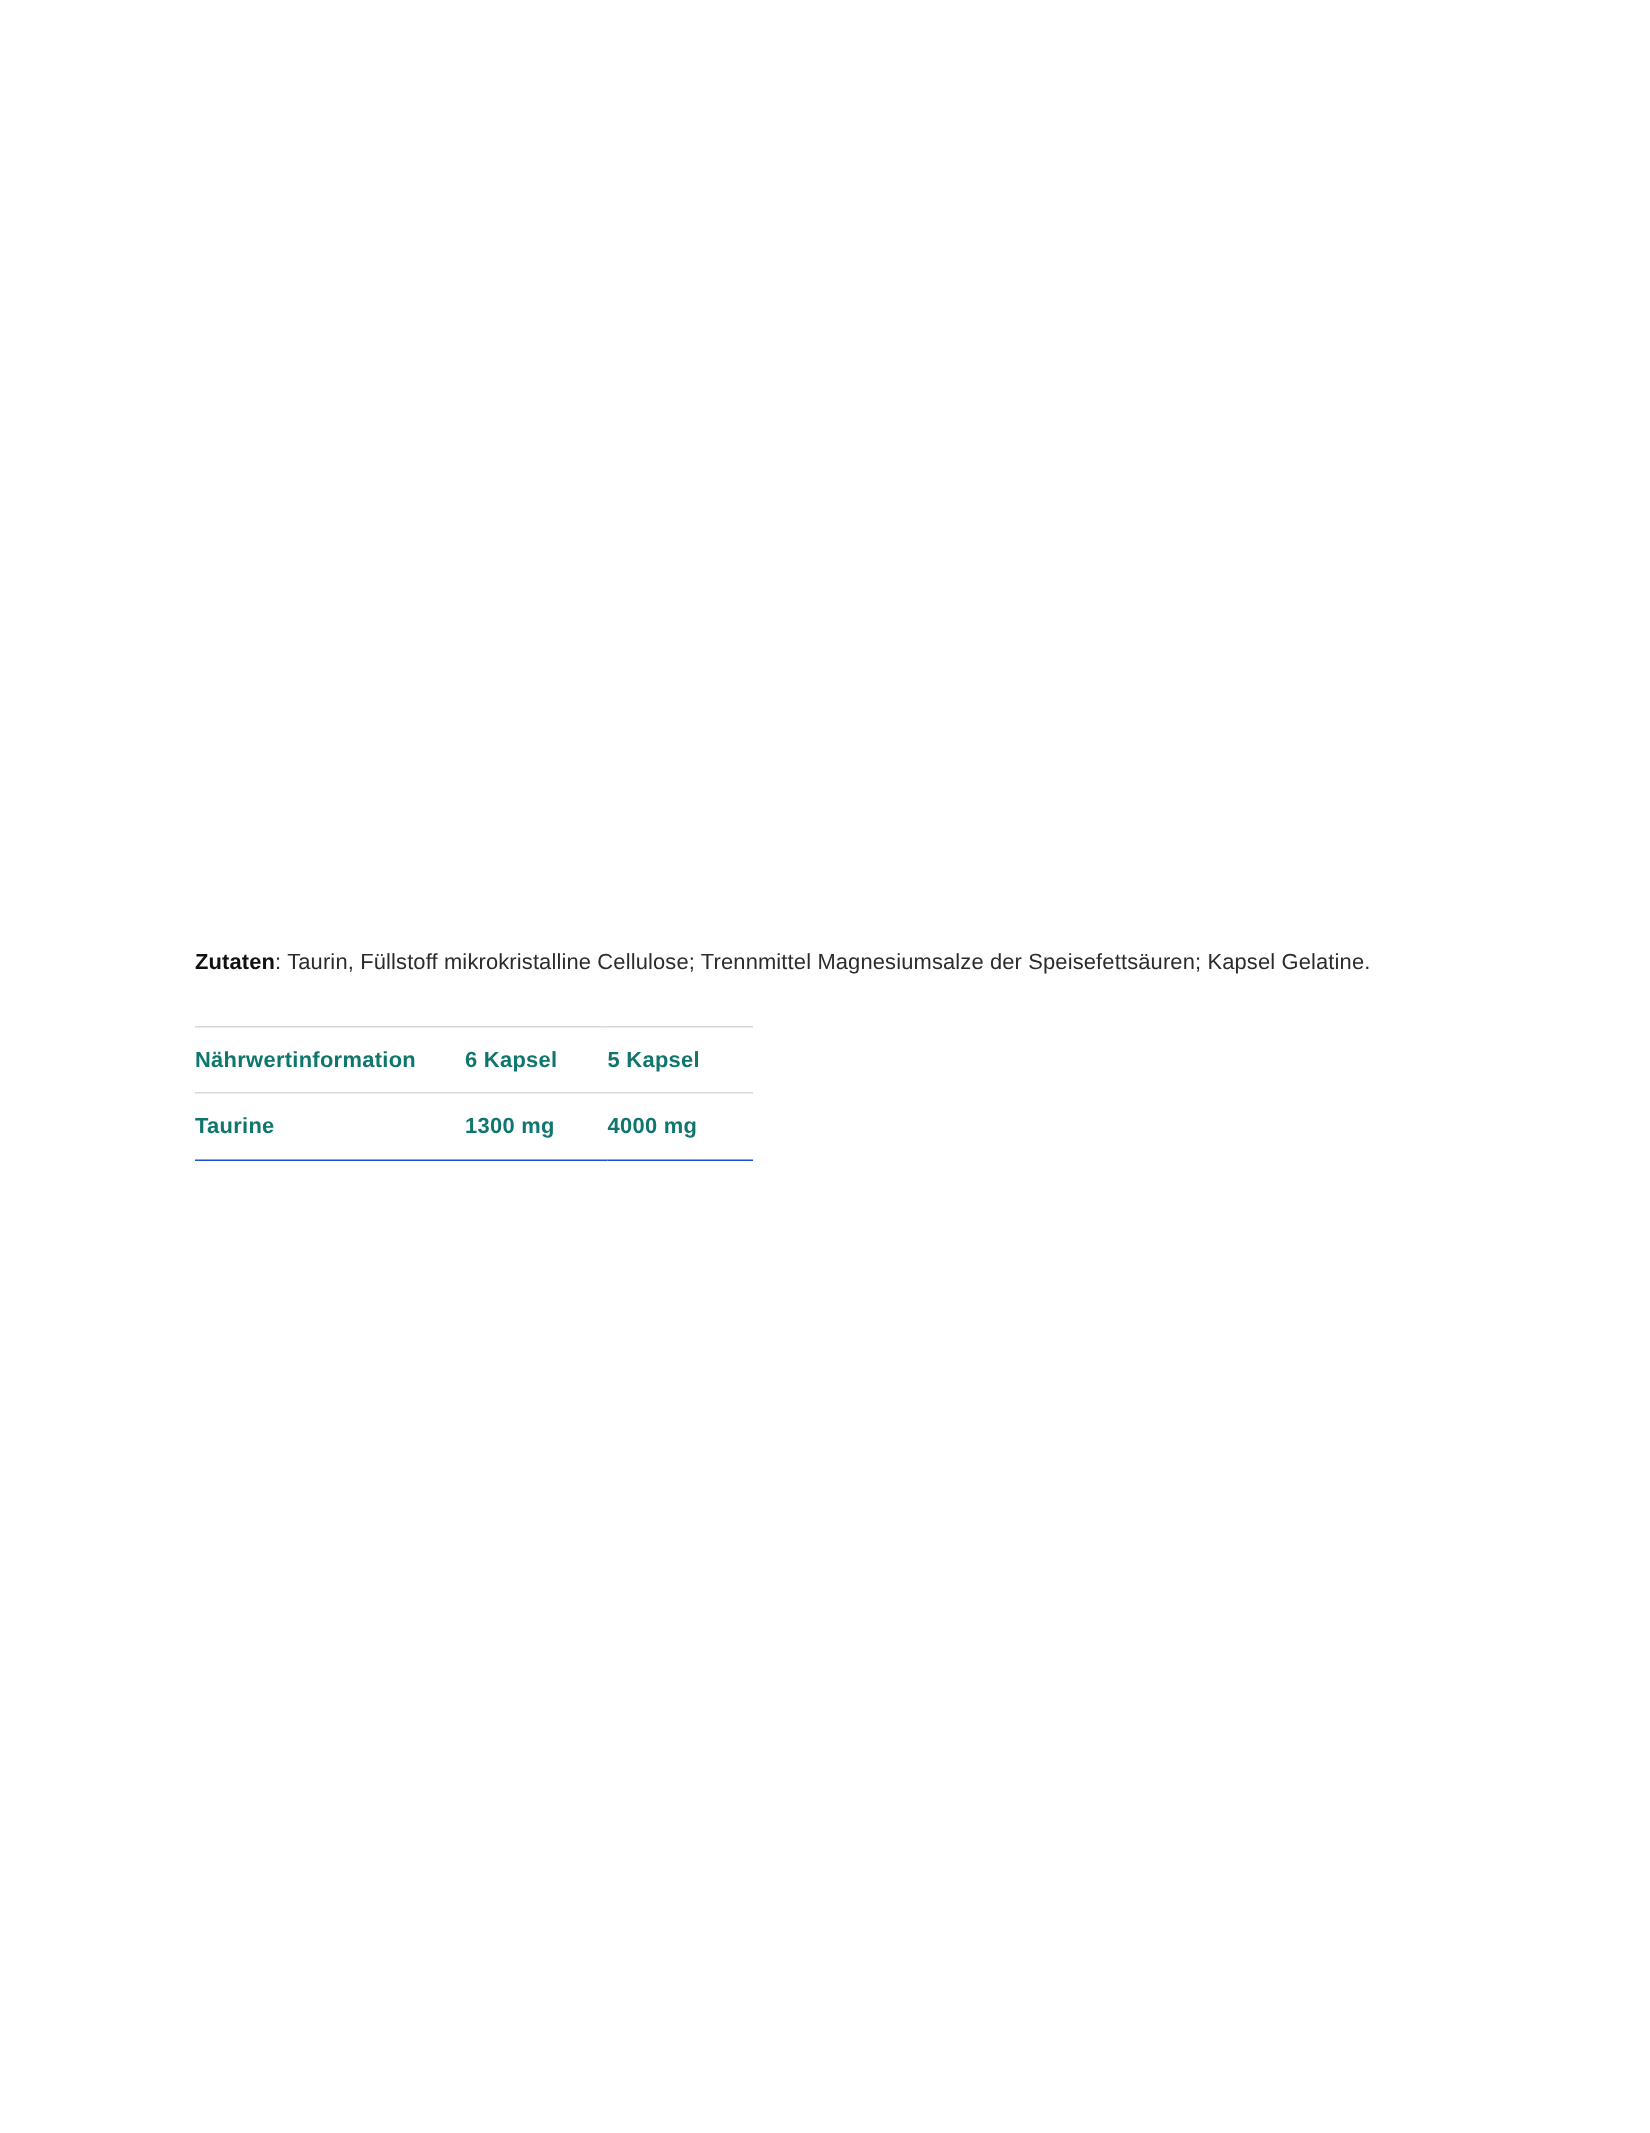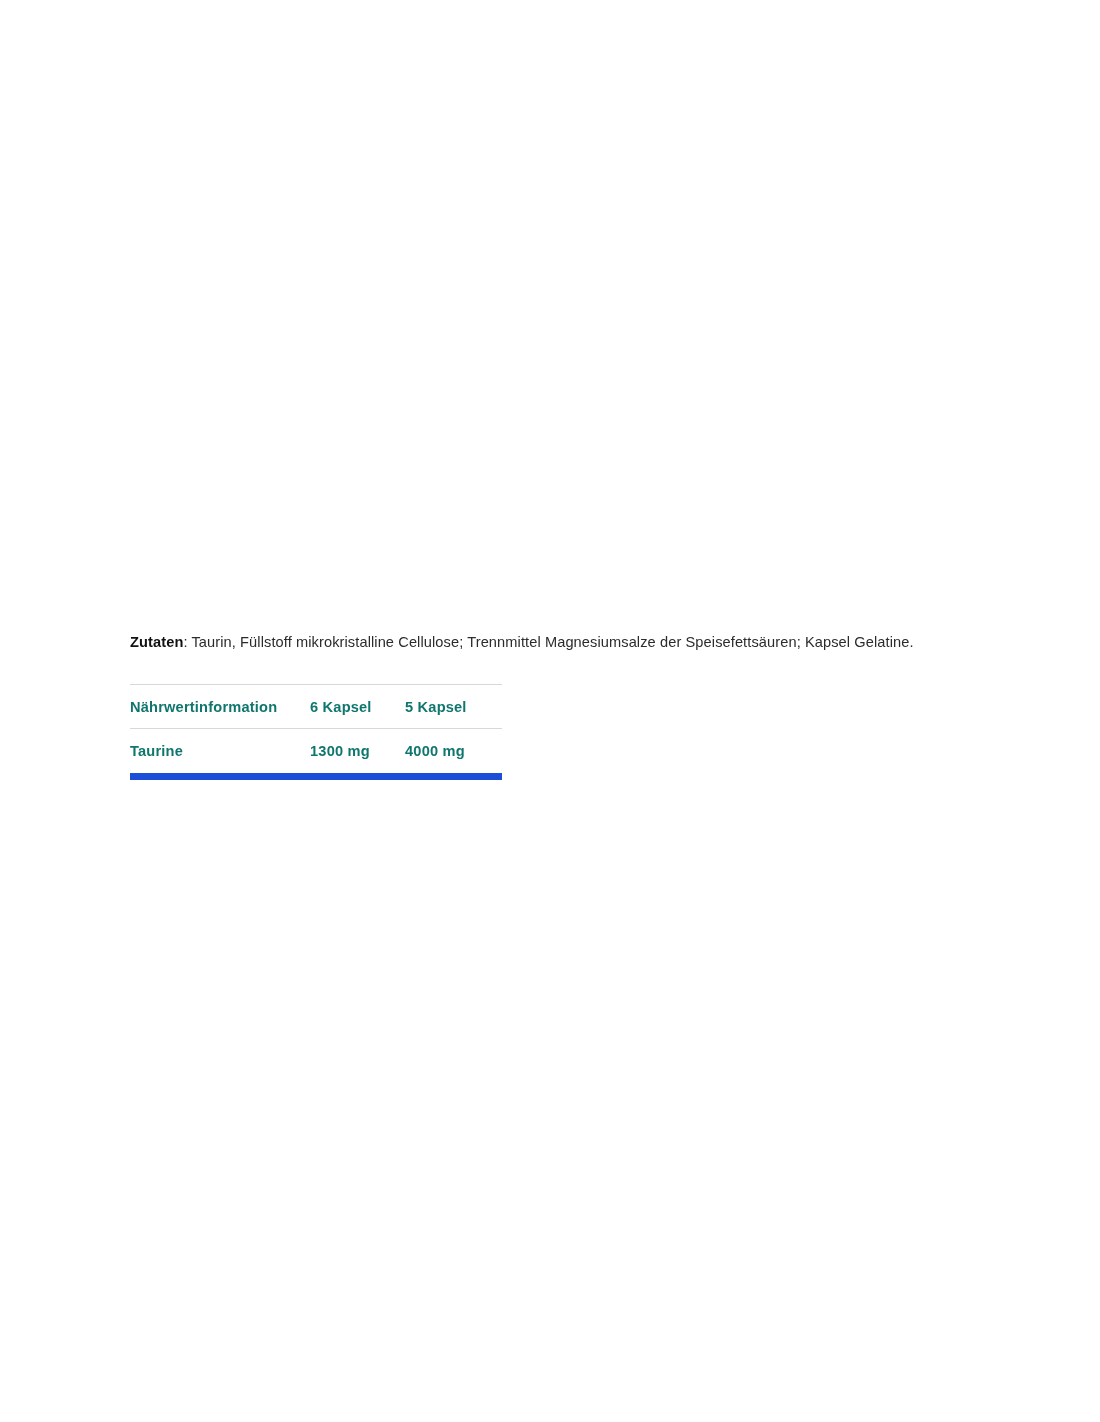--- a/index.html
+++ b/index.html
@@ -62,21 +62,21 @@
   }
   .nutrition-table thead th {
     border-top: 1px solid #d8d8d8;
     border-bottom: 1px solid #d8d8d8;
     height: 43px;
     vertical-align: middle;
   }
   .nutrition-table tbody td {
     height: 44px;
     vertical-align: middle;
-    border-bottom: 7px solid #1d4ed8;
+    border-bottom: 1px solid #1d4ed8;
   }
   .col-name { width: 180px; }
   .col-v1   { width: 95px; }
   .col-v2   { width: 97px; }
 </style>
 </head>
 <body>
 
 <div class="page">
   <div class="content">

